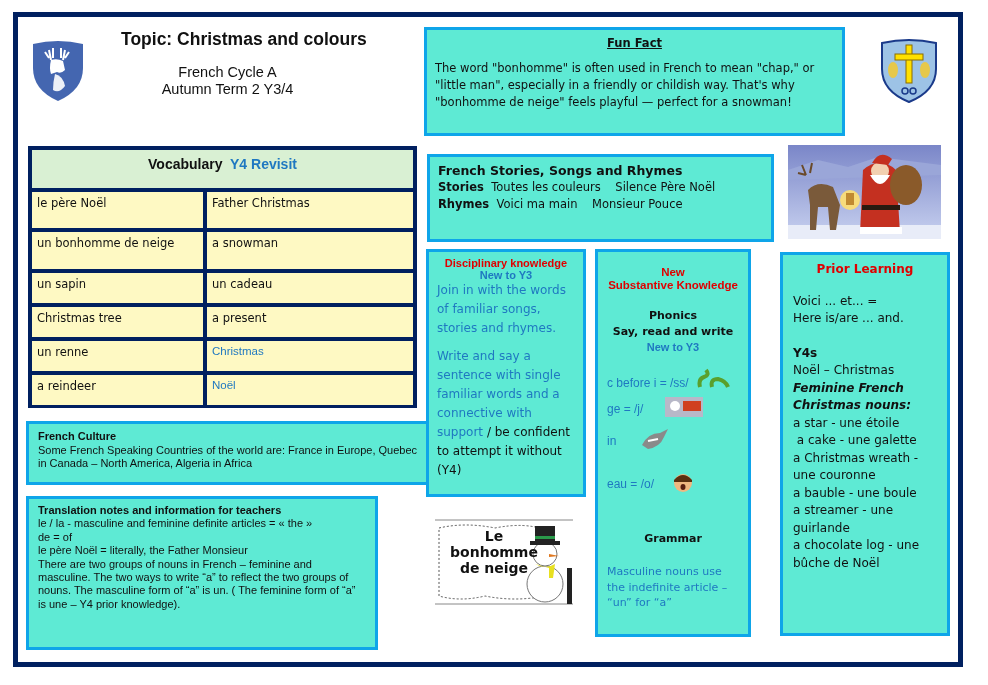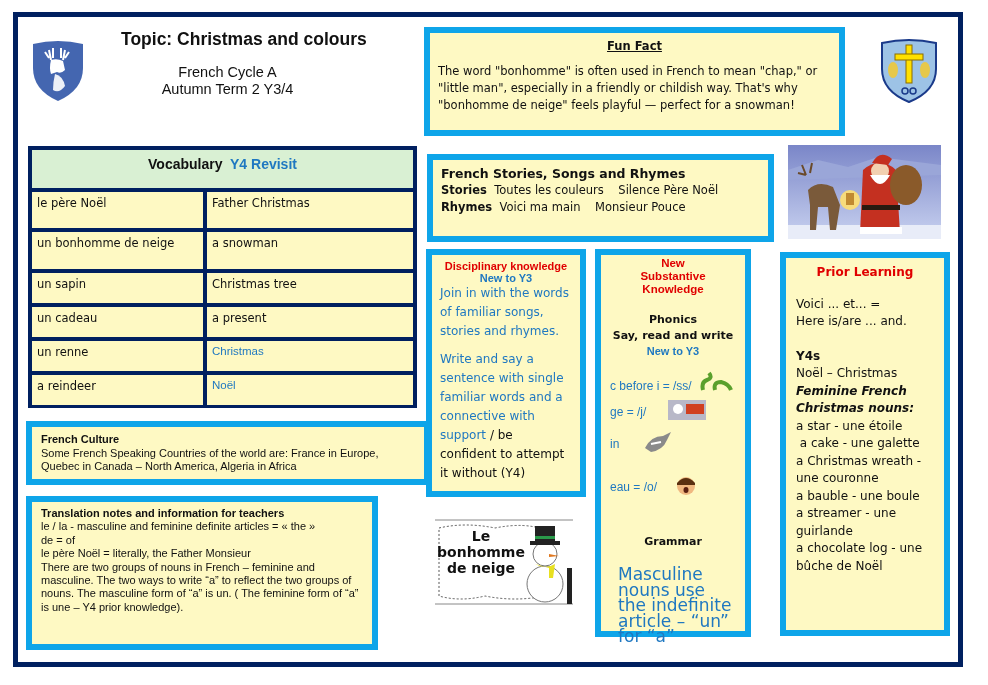--- a/index.html
+++ b/index.html
@@ -1,18 +1,18 @@
 <!DOCTYPE html>
 <html><head>
 <meta charset="utf-8">
 <style>
   * { box-sizing: border-box; margin: 0; padding: 0; }
   body { width: 988px; height: 685px; background: #ffffff; position: relative; overflow: hidden; font-family: "Liberation Sans", sans-serif; color: #111; }
   .frame { position: absolute; left: 13px; top: 12px; width: 950px; height: 655px; border: 5px solid #002060; }
-  .box { position: absolute; border: 6px solid #0ea5e9; background: #fef9c3; }
+  .box { position: absolute; border: 3px solid #0ea5e9; background: #5eead4; }
   .blue { color: #1f78c1; }
   .red { color: #e00000; }
   .sans2 { font-family: "DejaVu Sans", sans-serif; }
 
   
   .crest-left { position: absolute; left: 29px; top: 38px; width: 58px; height: 64px; }
   .title { position: absolute; left: 121px; top: 29px; font-size: 17.5px; font-weight: bold; }
   .subtitle { position: absolute; left: 140px; top: 64px; width: 175px; text-align: center; font-size: 14.5px; line-height: 17px; }
   .crest-right { position: absolute; left: 878px; top: 37px; width: 62px; height: 66px; }
 
@@ -37,21 +37,21 @@
   .culture { left: 26px; top: 421px; width: 404px; height: 64px; padding: 6px 9px; font-size: 11px; line-height: 13.5px; }
   
   .notes { left: 26px; top: 496px; width: 352px; height: 154px; padding: 5px 9px; font-size: 11px; line-height: 13.4px; }
 
   
   .disc { left: 426px; top: 249px; width: 160px; height: 248px; padding: 5px 8px; }
   .disc .h1 { text-align: center; font-size: 11px; font-weight: bold; }
   .disc p { font-size: 12px; line-height: 19px; }
 
   
-  .subst { left: 595px; top: 249px; width: 156px; height: 388px; padding: 2px 8px; font-size: 11.5px; }
+  .subst { left: 595px; top: 249px; width: 156px; height: 388px; padding: 14px 8px; font-size: 11.5px; }
   .subst .center { text-align: center; font-weight: bold; }
   .phon-row { position: absolute; left: 9px; font-size: 12px; }
 
   
   .prior { left: 780px; top: 252px; width: 170px; height: 384px; padding: 6px 10px; font-size: 12px; line-height: 17.5px; }
   .prior .hd { text-align: center; font-weight: bold; font-size: 12px; margin-bottom: 14px; }
 
   .snowman { position: absolute; left: 435px; top: 518px; width: 138px; height: 88px; }
 </style>
 </head>
@@ -91,22 +91,22 @@
   <div class="vocab-head">
     <span>Vocabulary</span>&nbsp;
     <span class="blue">Y4 Revisit</span>
   </div>
   <div class="vocab-grid sans2">
     <div class="vcell vr1">le père Noël</div>
     <div class="vcell vr1">Father Christmas</div>
     <div class="vcell vr2">un bonhomme de neige</div>
     <div class="vcell vr2">a snowman</div>
     <div class="vcell vr3">un sapin</div>
+    <div class="vcell vr4">un cadeau</div>
     <div class="vcell vr3">Christmas tree</div>
-    <div class="vcell vr4">un cadeau</div>
     <div class="vcell vr4">a present</div>
     <div class="vcell vr5">un renne</div>
     <div class="vcell vr6 blue" style="font-family:'Liberation Sans',sans-serif;">Christmas</div>
     <div class="vcell vr5">a reindeer</div>
     <div class="vcell vr6 blue" style="font-family:'Liberation Sans',sans-serif;">Noël</div>
   </div>
 </div>
 
 <div class="box stories sans2">
   <div class="hd">French Stories, Songs and Rhymes</div>
@@ -188,21 +188,21 @@
   <div class="phon-row blue" style="top:220px">
     <span>eau  = /o/</span>
     <svg width="24" height="22" style="vertical-align:-6px;margin-left:14px" viewBox="0 0 24 22">
         <circle cx="12" cy="11" r="9" fill="#f0b880"></circle>
         <path d="M3 8 Q12 -2 21 8 L21 10 L3 10 Z" fill="#5a3010"></path>
         <ellipse cx="12" cy="15" rx="2.5" ry="3" fill="#5a2010"></ellipse>
       </svg>
   </div>
 
   <div class="center sans2" style="position:absolute;top:280px;left:0;right:0;font-size:11px">Grammar</div>
-  <div class="blue sans2" style="position:absolute;top:312px;left:17px;right:8px;font-size:17px;line-height:15.5px">Masculine nouns use the indefinite article – “un”  for “a”</div>
+  <div class="blue sans2" style="position:absolute;top:312px;left:9px;right:8px;font-size:11px;line-height:15.5px">Masculine nouns use the indefinite article – “un”  for “a”</div>
 </div>
 
 <div class="box prior sans2">
   <div class="hd red">Prior Learning</div>
   <div>Voici ... et...  =</div>
   <div style="margin-bottom:17px">Here is/are ... and.</div>
   <div style="font-weight:bold">Y4s</div>
   <div>Noël – Christmas</div>
   <div style="font-weight:bold;font-style:italic">Feminine French Christmas nouns:</div>
   <div>a star - une étoile</div>
@@ -220,14 +220,14 @@
     <path d="M4 10 Q30 4 60 10 Q90 4 110 12 L110 78 Q80 84 50 78 Q25 84 4 78 Z" fill="#fff" stroke="#555" stroke-dasharray="2 2"></path>
     <circle cx="110" cy="66" r="18" fill="#fff" stroke="#777"></circle>
     <circle cx="110" cy="36" r="12" fill="#fff" stroke="#777"></circle>
     <rect x="100" y="8" width="20" height="16" fill="#222"></rect>
     <rect x="95" y="23" width="30" height="4" fill="#222"></rect>
     <rect x="100" y="18" width="20" height="3" fill="#2a9a4a"></rect>
     <path d="M100 46 Q110 52 120 46 L118 60 L114 60 L114 50 Z" fill="#e8e020"></path>
     <path d="M114 36 L124 38 L114 39 Z" fill="#e07820"></path>
     <rect x="132" y="50" width="5" height="36" fill="#222"></rect>
   </svg>
-  <div style="position:absolute;left:0;top:10px;width:92px;text-align:center;font-weight:bold;font-size:14px;line-height:16px;font-family:'DejaVu Sans',sans-serif">Le bonhomme de neige</div>
+  <div style="position:absolute;left:13px;top:10px;width:92px;text-align:center;font-weight:bold;font-size:14px;line-height:16px;font-family:'DejaVu Sans',sans-serif">Le bonhomme de neige</div>
 </div>
 
 </body></html>

